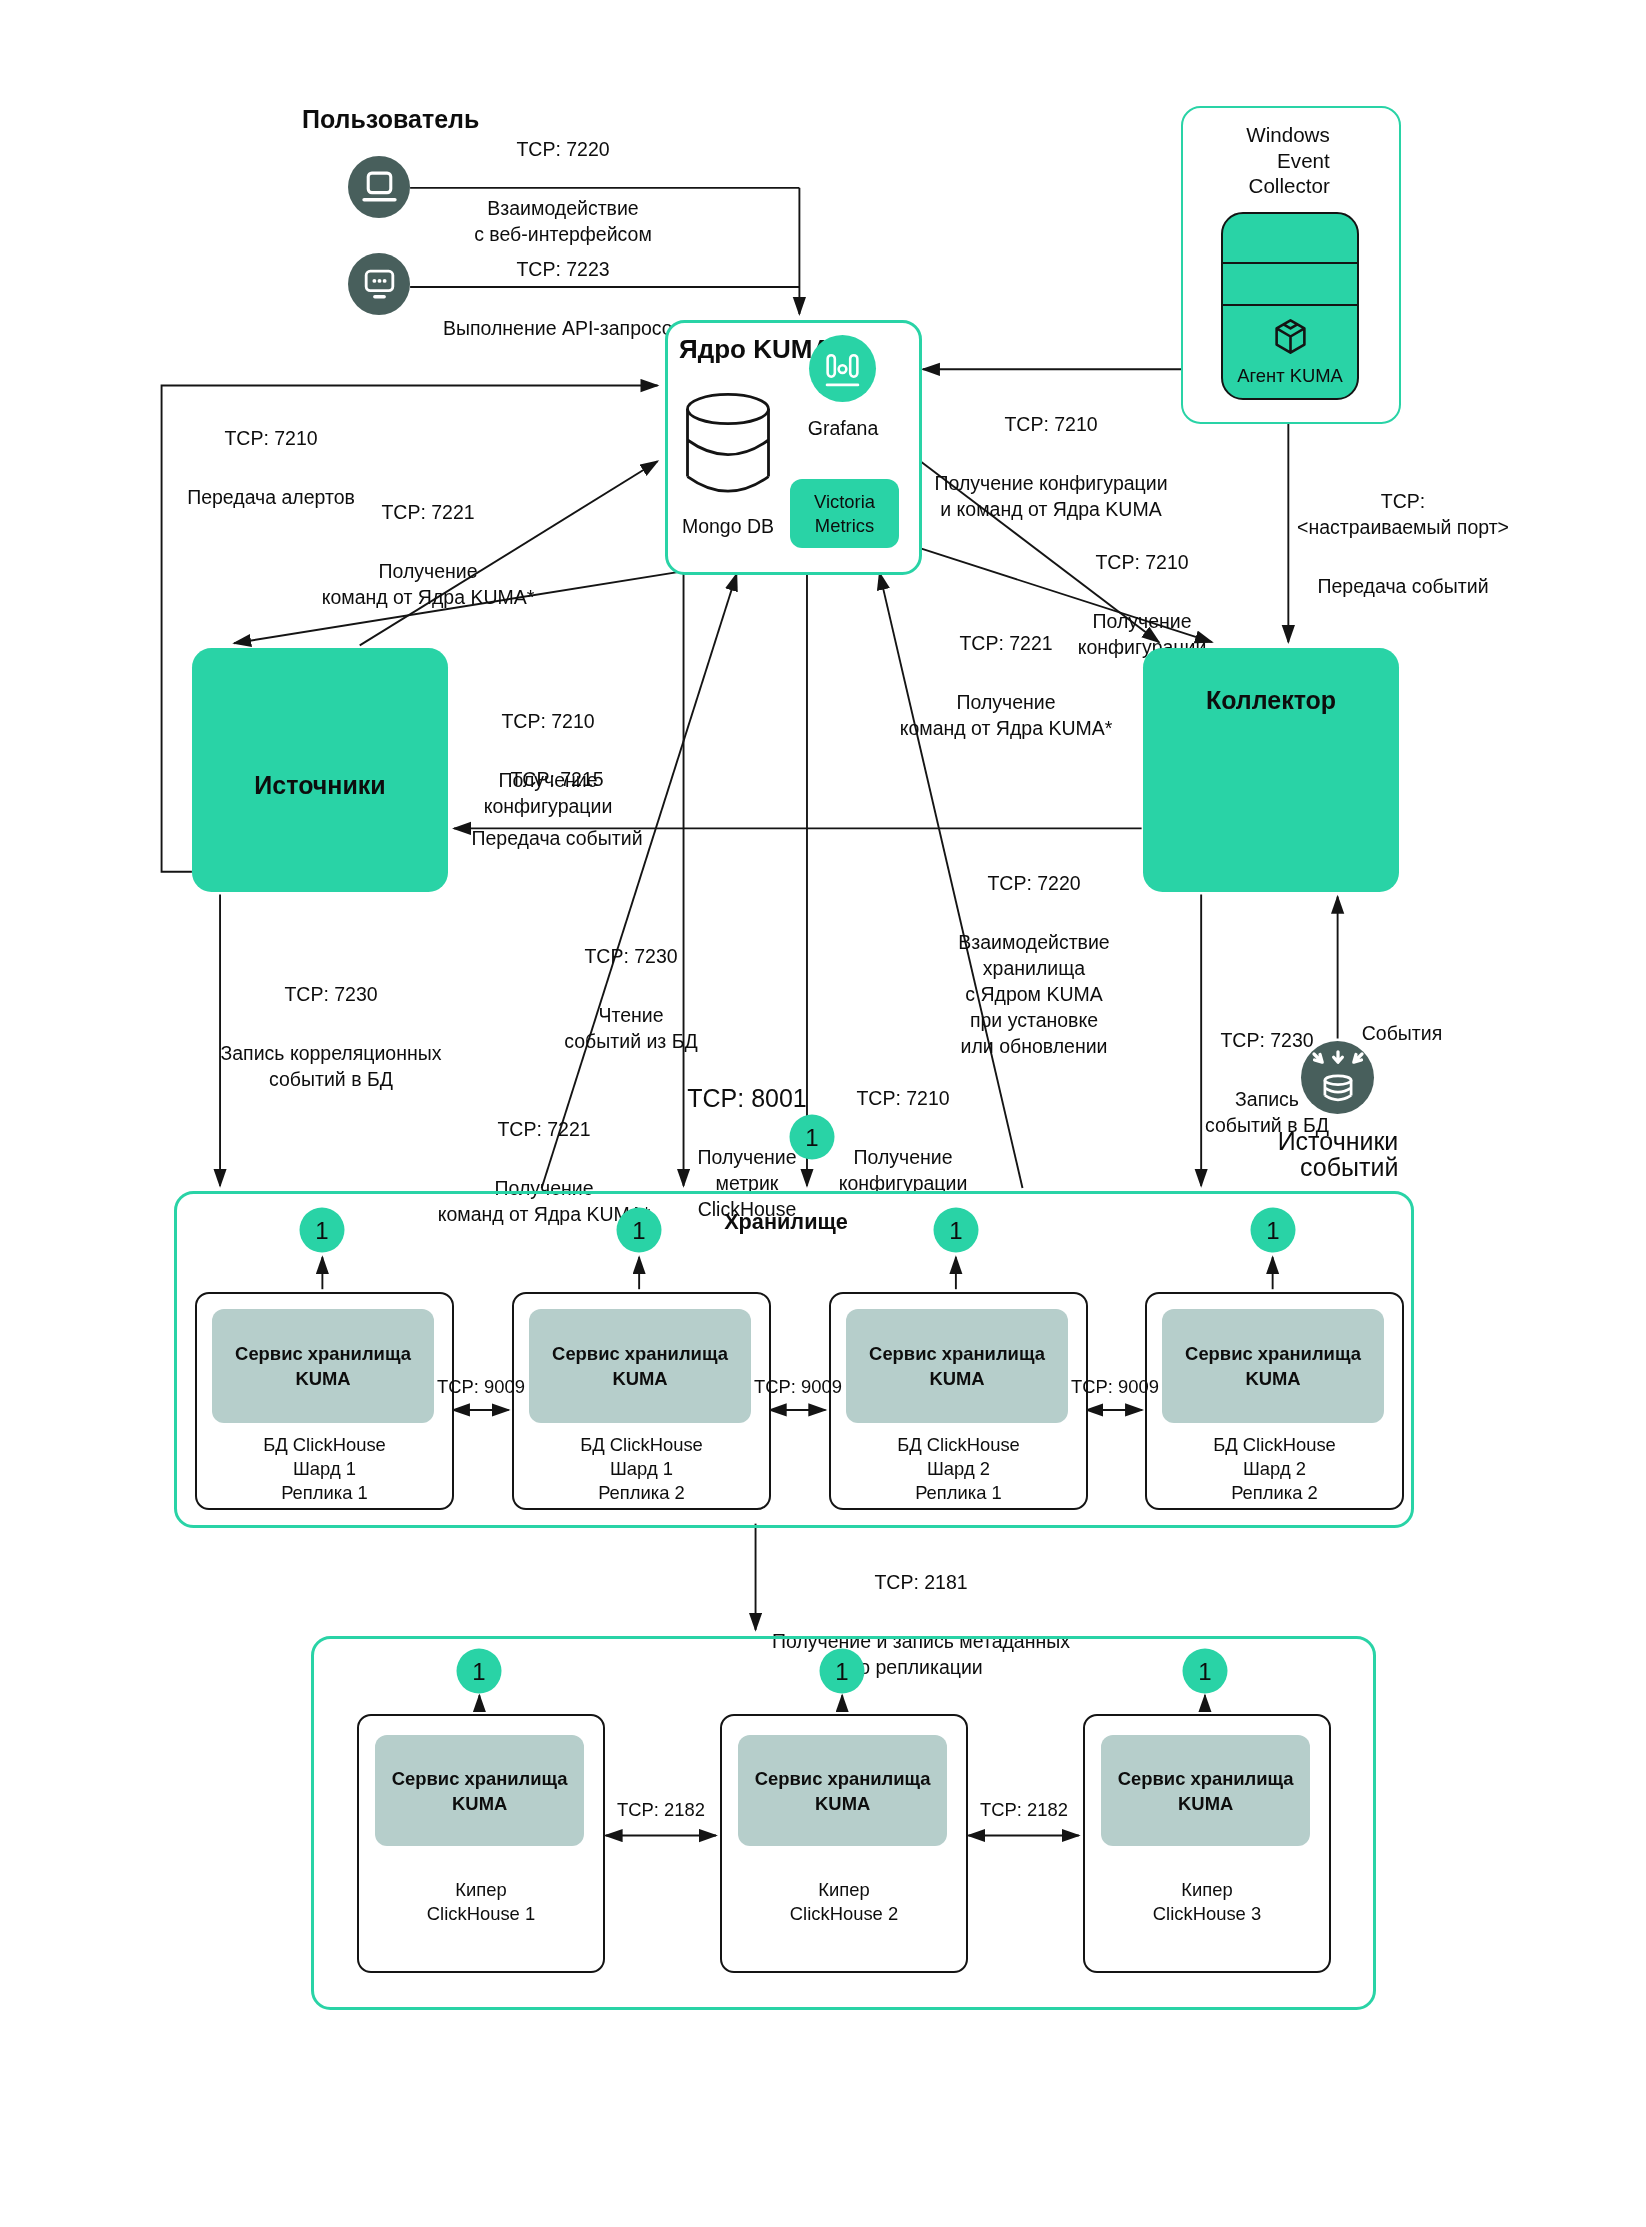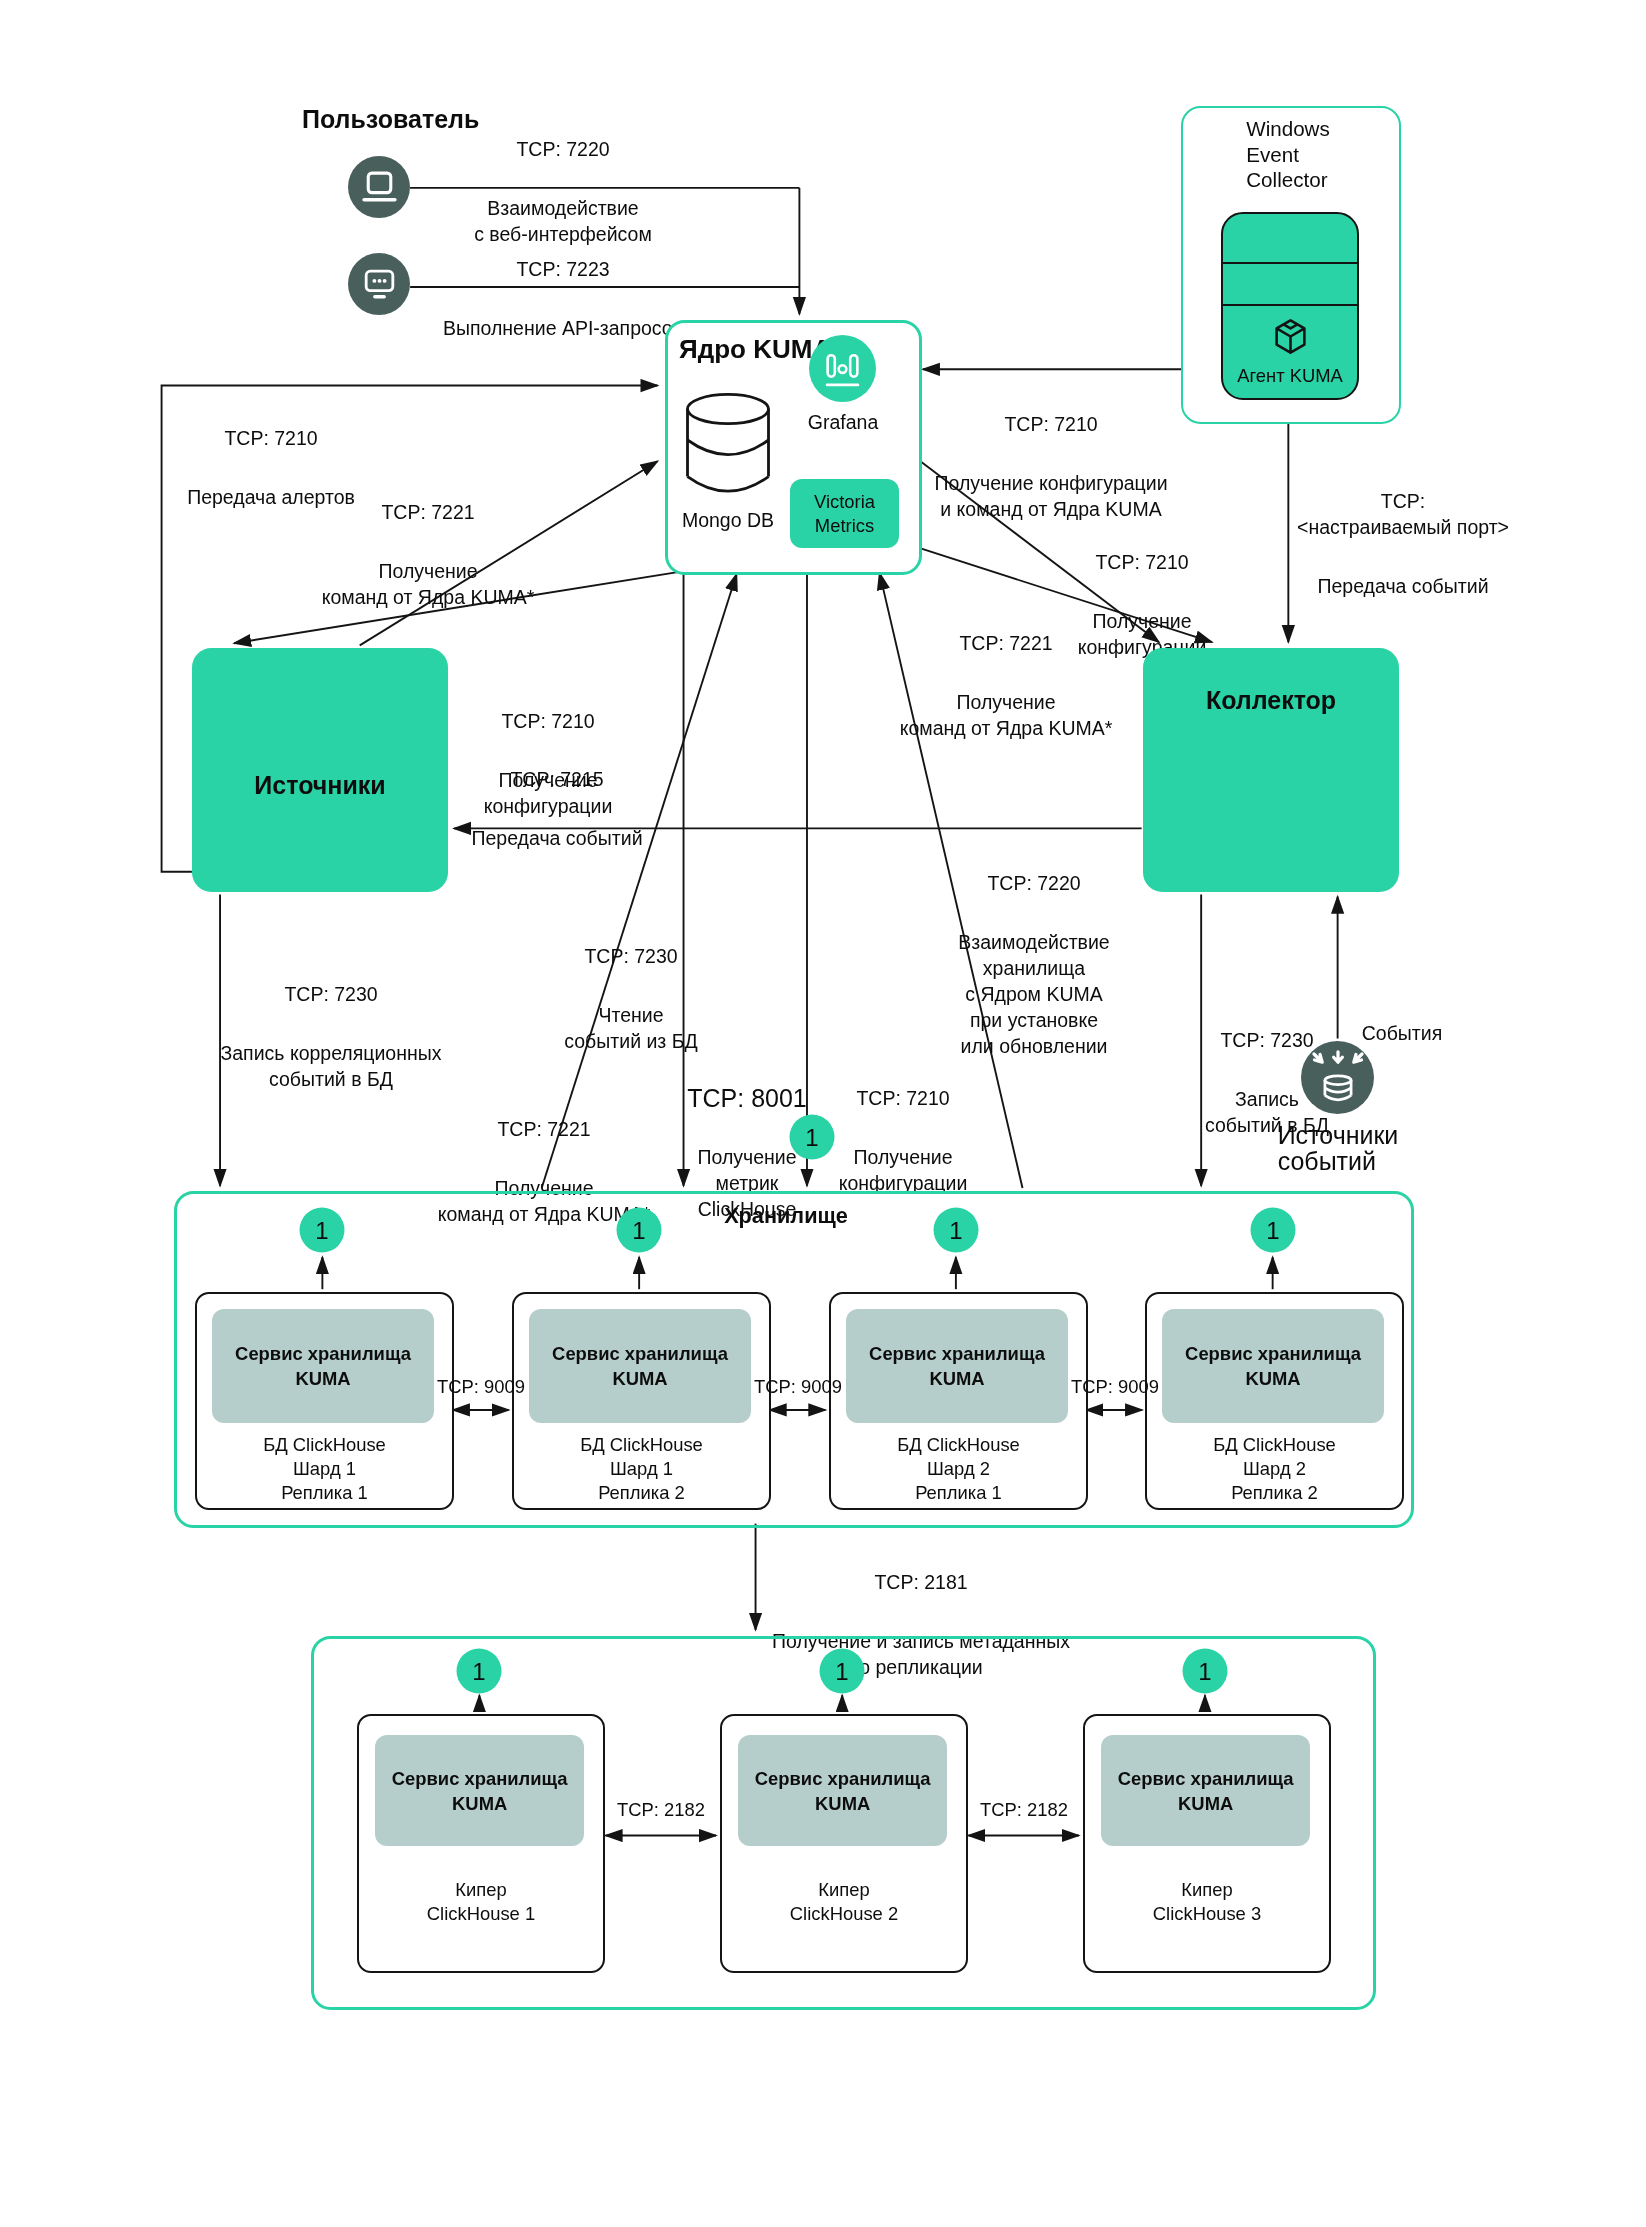--- a/index.html
+++ b/index.html
@@ -1,20 +1,20 @@
 <!DOCTYPE html>
 <html style="font-size:8.7px"><head>
 <meta charset="utf-8">
 <style>
   html,body{margin:0;padding:0;background:#ffffff;}
   .canvas{position:relative;width:1647px;height:2227px;background:#fff;
     font-family:"Liberation Sans",sans-serif;color:#0d0d0d;overflow:hidden;}
   .wires{position:absolute;left:0;top:0;width:1647px;height:2227px;}
   .abs{position:absolute;}
-  .ctr{transform:translateX(-50%);text-align:left;}
+  .ctr{transform:translateX(-50%);text-align:right;margin-top:6px;}
   .elabel{position:absolute;transform:translateX(-50%);text-align:center;
     font-size:19.5px;line-height:26px;white-space:pre-line;}
   .elabel .port{margin-bottom:6.5px;}
   .elabel .port.big{font-size:25px;text-align:right;}
   .h1{font-weight:bold;font-size:25px;}
   .teal{background:#29d3a6;}
   .outline-teal{background:#fff;border:3.2px solid #29d3a6;}
   .roundbox{border-radius:19.5px;}
   .badge{position:absolute;width:45px;height:45px;border-radius:50%;background:#29d3a6;
     transform:translate(-50%,-50%);display:flex;align-items:center;justify-content:center;

